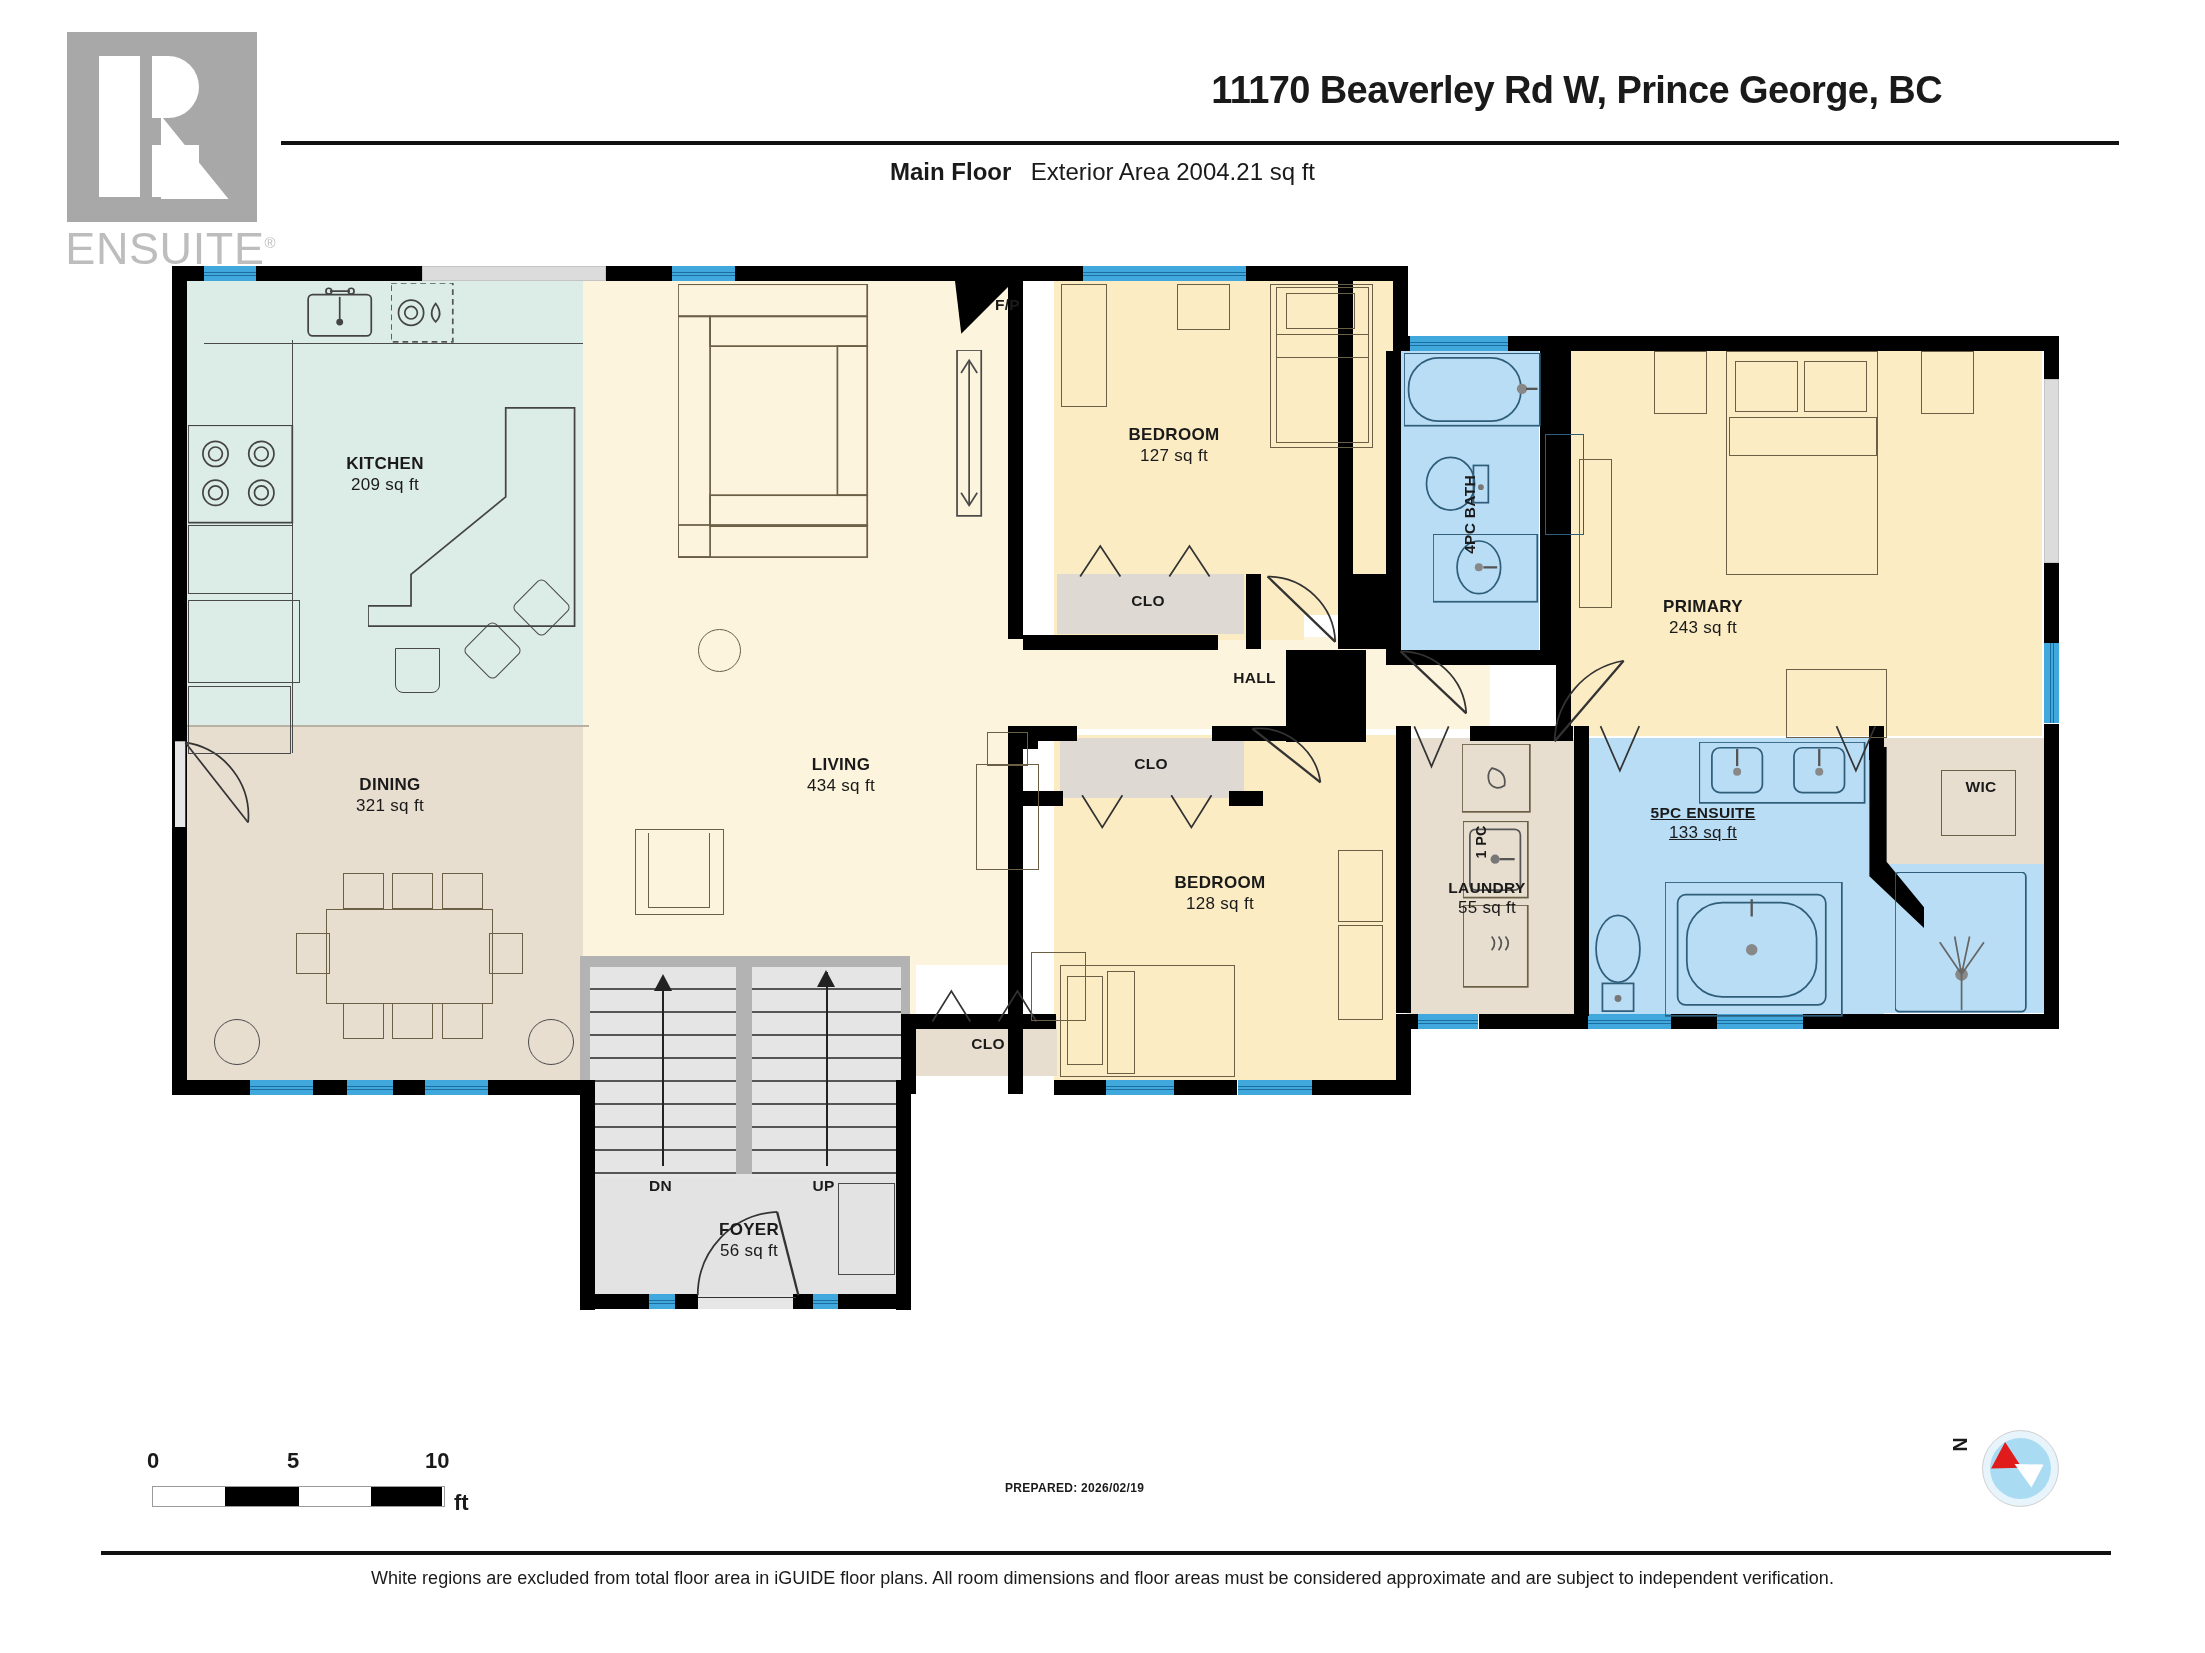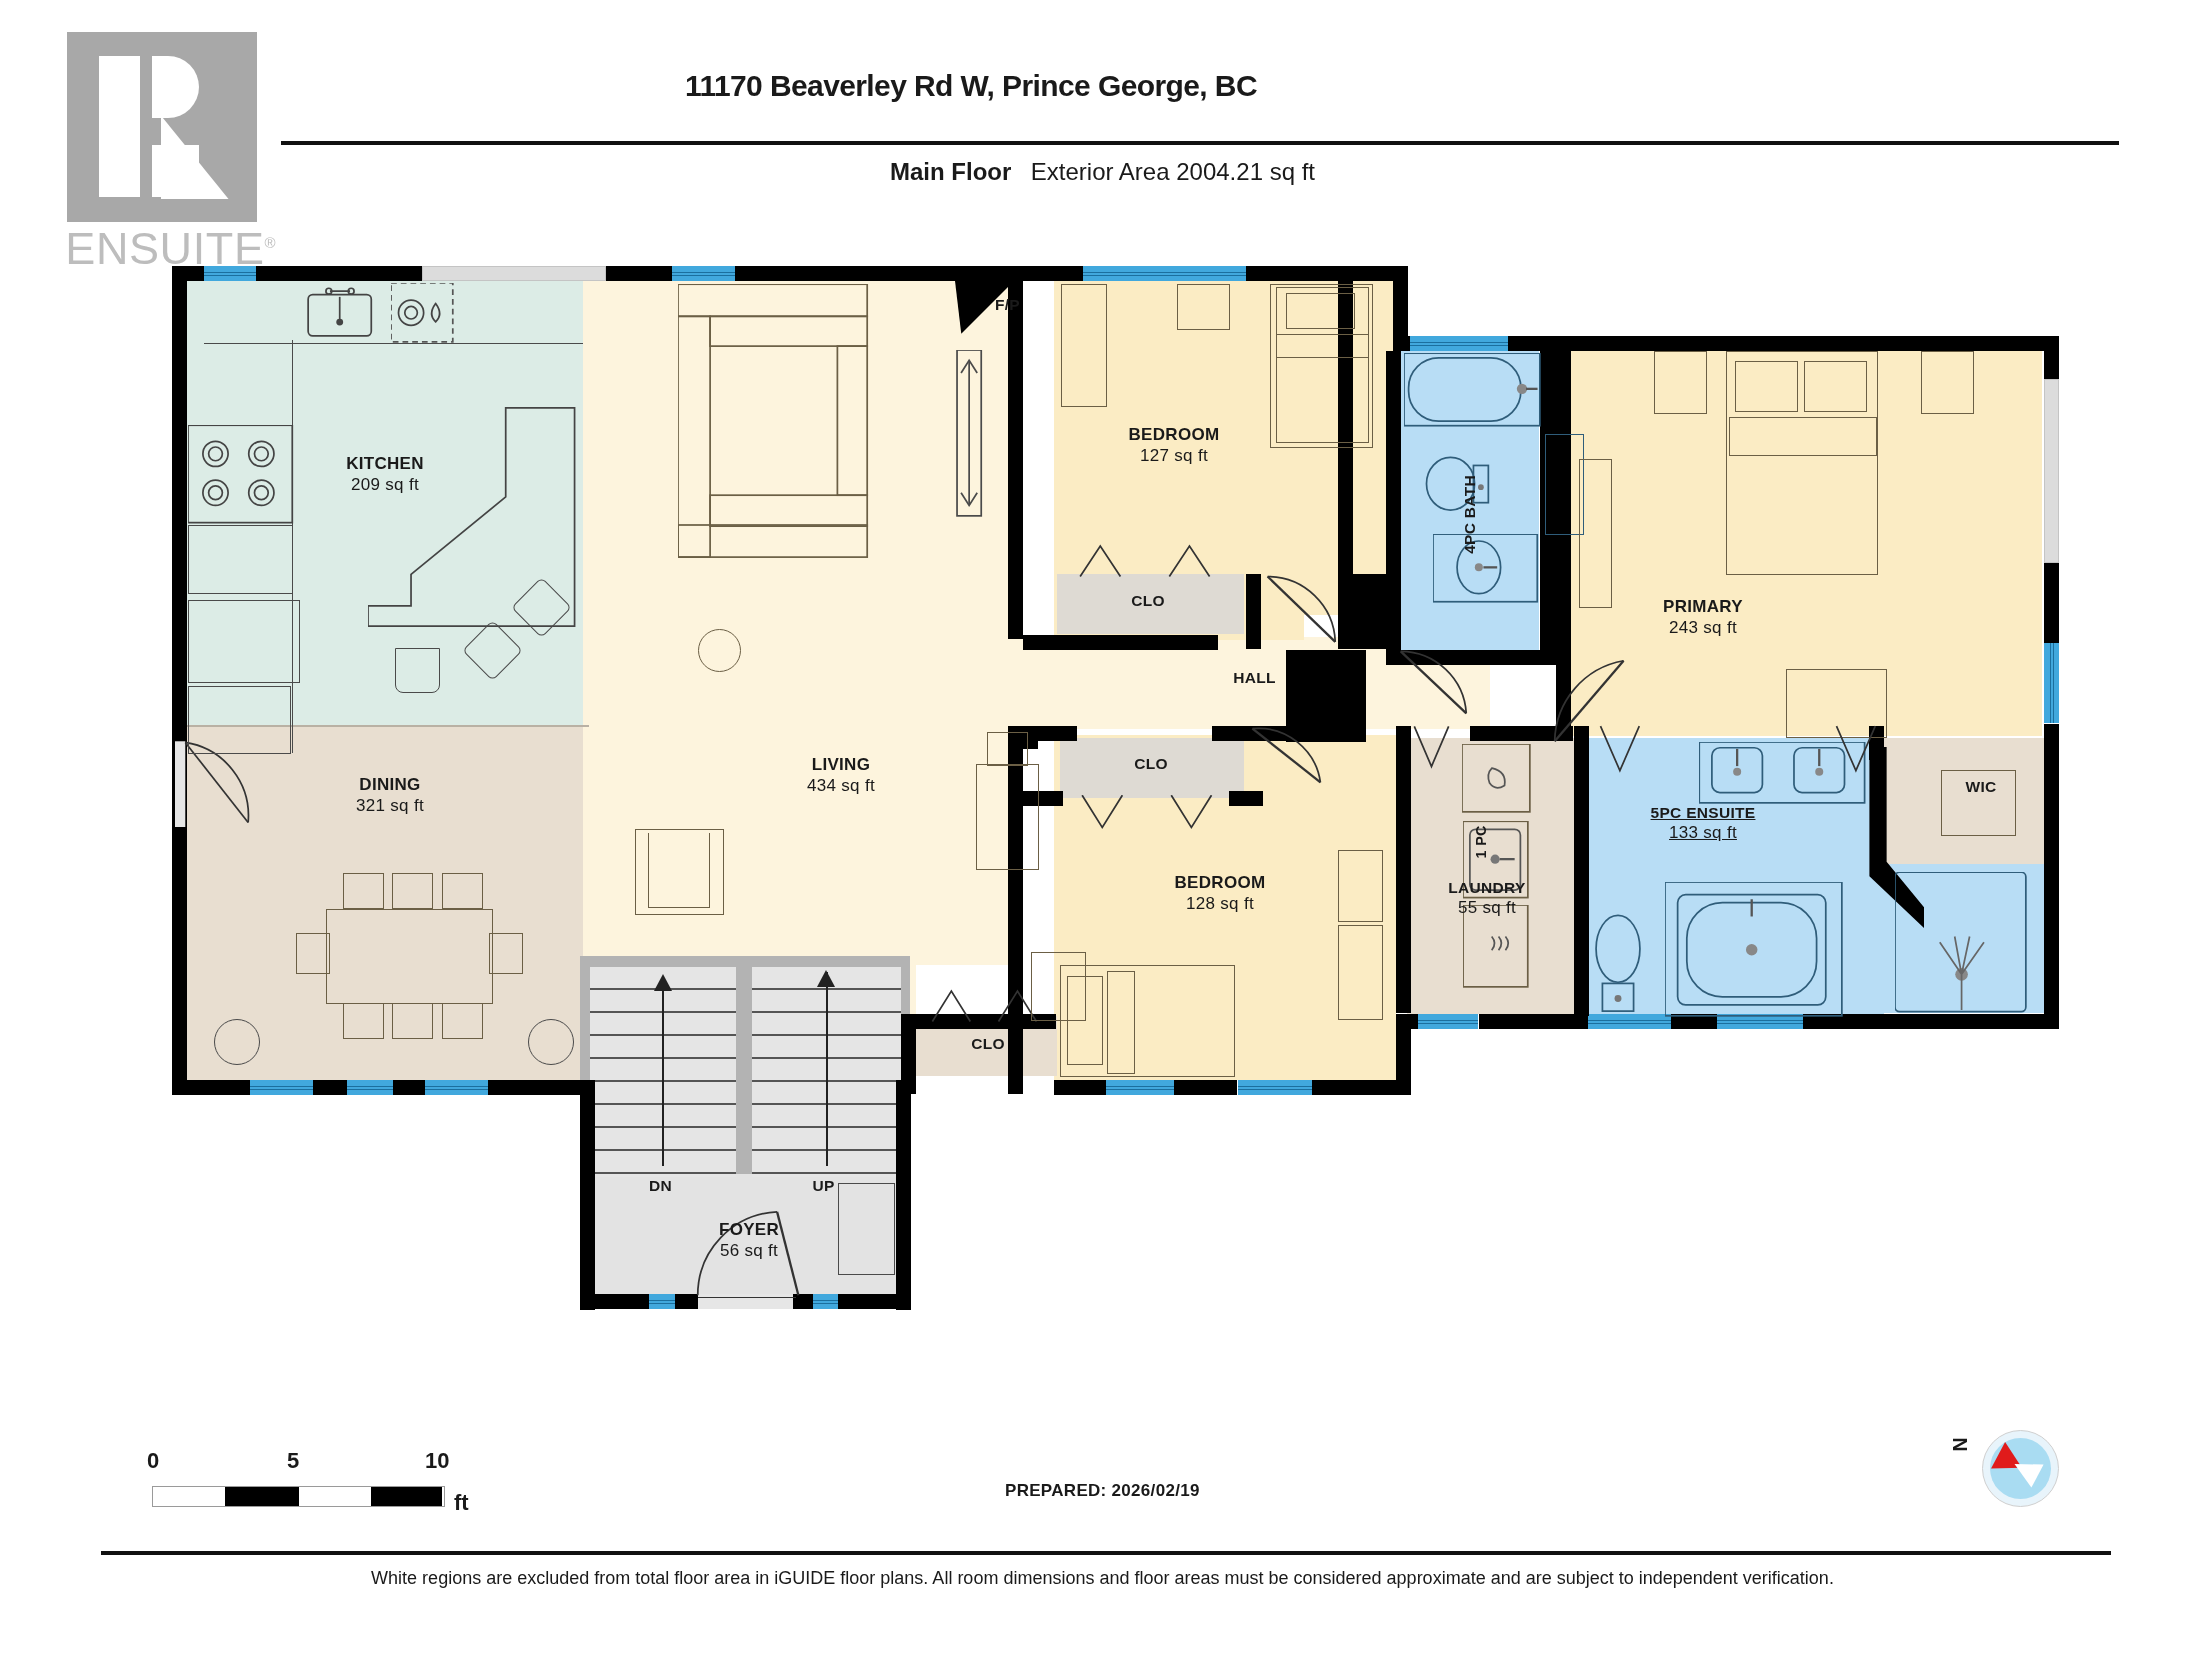--- a/index.html
+++ b/index.html
@@ -31,22 +31,22 @@
     clip-path:polygon(0 0, 0 100%, 100% 100%);
   }
   #realtor-word{
     position:absolute;left:10.3px;top:191px;width:230px;
     font-size:45px;letter-spacing:0.6px;color:#bdbdbd;font-weight:400;
     font-family:"Liberation Sans", sans-serif;
   }
   #realtor-word sup{font-size:15px;vertical-align:super;}
 
   #title{
-    position:absolute;left:0;top:69px;width:1942px;text-align:center;
-    font-size:30px;font-weight:bold;letter-spacing:-0.6px;
+    position:absolute;left:0;top:69px;width:1942px;text-align:right;
+    font-size:38px;font-weight:bold;letter-spacing:-0.6px;
   }
   #title-rule{
     position:absolute;left:281px;top:141px;width:1838px;height:4px;background:#111;
   }
   #subtitle{
     position:absolute;left:0;top:158px;width:2205px;text-align:center;
     font-size:24px;
   }
   #subtitle .b{font-weight:bold;}
   #subtitle .sp{display:inline-block;width:19.5px;}
@@ -80,21 +80,21 @@
   .circ{border-radius:50%;}
   .swing{position:absolute;border:1.7px solid #3a3a3a;border-radius:50%;box-sizing:border-box;}
 
   
   #scalebar{position:absolute;left:152px;top:1486px;width:293px;height:20.7px;
             border:1.7px solid #9a9a9a;box-sizing:border-box;background:#fff;}
   #scalebar .sg{position:absolute;top:0;bottom:0;background:#000;}
   .sc-tick{position:absolute;font-size:22px;font-weight:bold;}
   #ftlabel{position:absolute;left:454px;top:1490px;font-size:22px;font-weight:bold;}
 
-  #prepared{position:absolute;left:1005px;top:1481px;font-size:17px;font-weight:bold;letter-spacing:0.3px;}
+  #prepared{position:absolute;left:1005px;top:1481px;font-size:12px;font-weight:bold;letter-spacing:0.3px;}
 
   #compass{position:absolute;left:1982px;top:1430px;width:75px;height:75px;border-radius:50%;
            background:#e8f4fb;border:1.7px solid #cfcfcf;}
   #compass .disc{position:absolute;left:6.9px;top:6.9px;width:61px;height:61px;border-radius:50%;
                  background:#a9dcf2;}
   #compass .ndl-r{position:absolute;left:11.5px;top:17px;width:0;height:0;
       border-left:15px solid transparent;border-right:15px solid transparent;border-bottom:27.6px solid #e01b1b;
       transform:rotate(118deg);}
   #compass .ndl-w{position:absolute;left:30px;top:26.4px;width:0;height:0;
       border-left:13.8px solid transparent;border-right:13.8px solid transparent;border-bottom:26.4px solid #ffffff;

